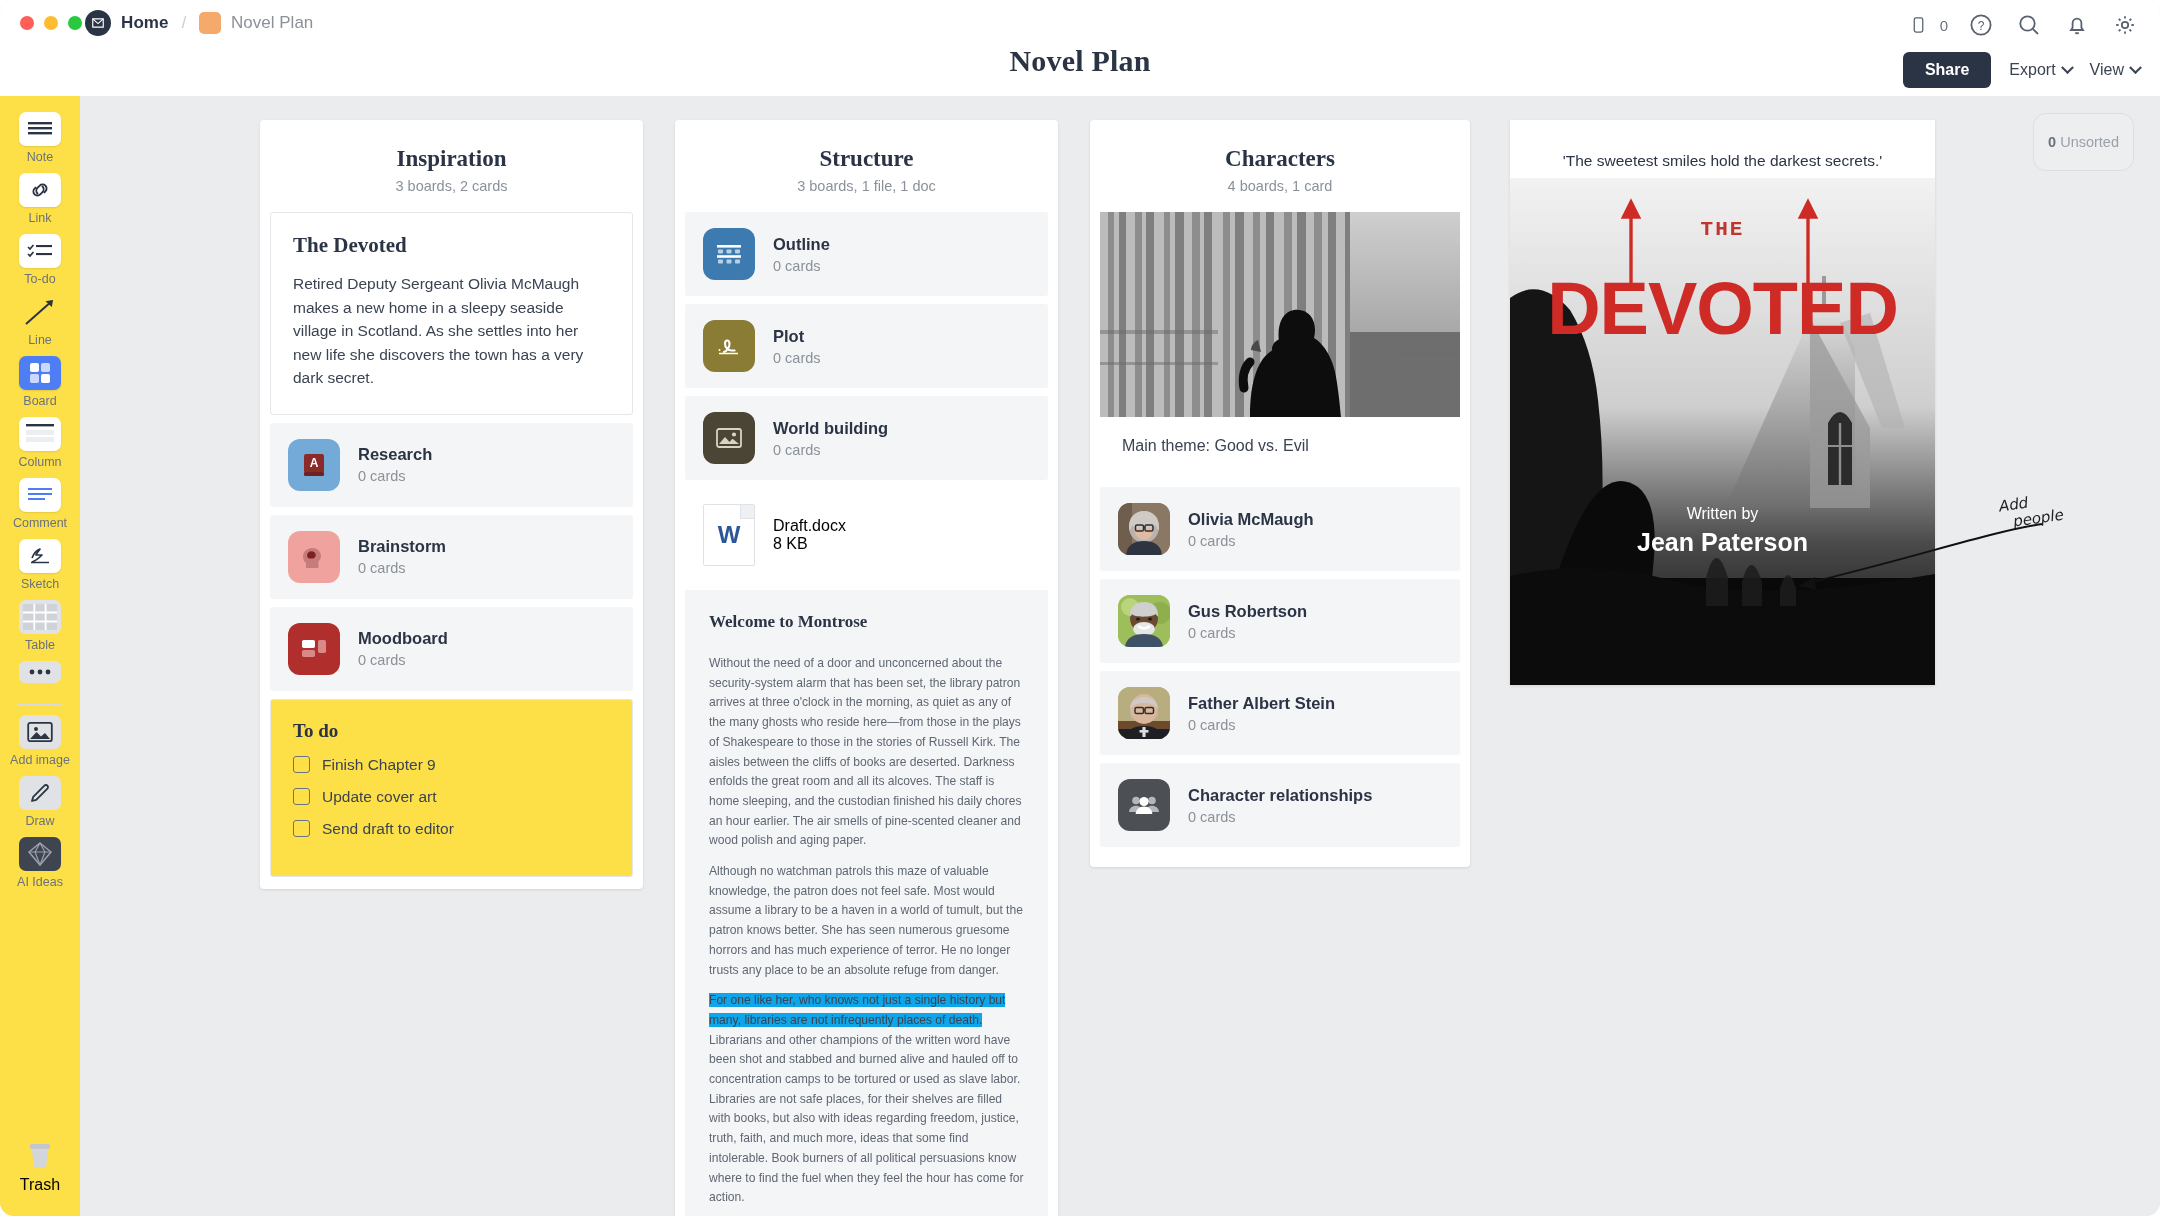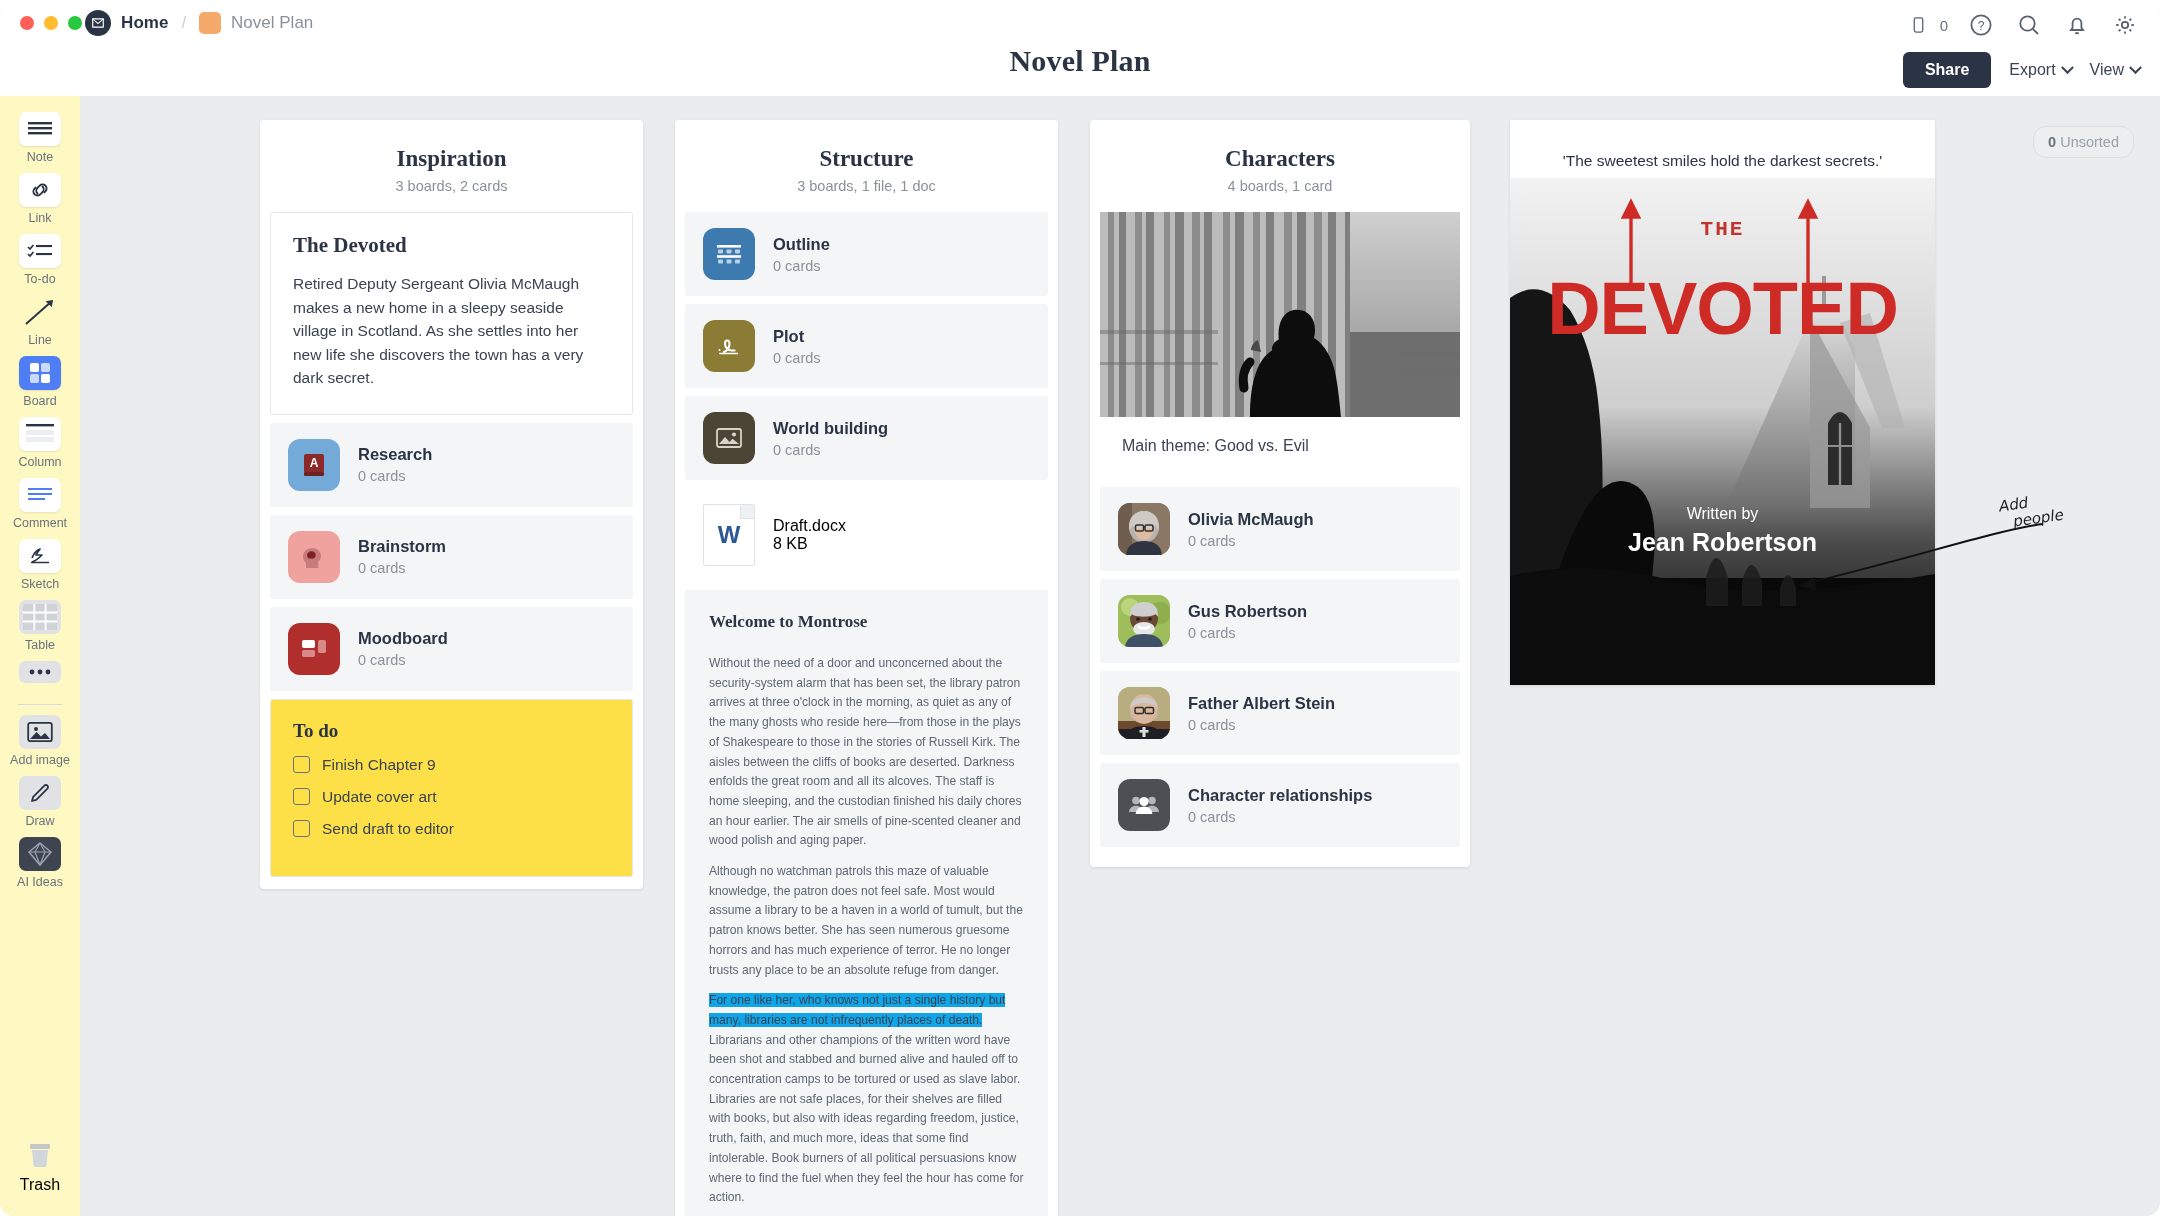--- a/index.html
+++ b/index.html
@@ -58,21 +58,21 @@
   }
   .btn-plain {
     background: none; border: none; font-size: 16px; color: #3b4352; cursor: pointer;
     display: flex; align-items: center; gap: 7px;
   }
   .chev { display: inline-block; width: 9px; height: 9px; border-right: 2px solid #3b4352; border-bottom: 2px solid #3b4352; transform: rotate(45deg) translate(-2px,-2px); }
 
   
   .toolbar {
     position: absolute; left: 0; top: 96px; width: 80px; bottom: 0;
-    background: #fef9c3;
+    background: #fde047;
     display: flex; flex-direction: column; align-items: center;
     padding-top: 16px;
     z-index: 20;
   }
   .tool { width: 80px; display: flex; flex-direction: column; align-items: center; margin-bottom: 9px; cursor: pointer; }
   .tool .box {
     width: 42px; height: 34px; border-radius: 7px; background: #ffffff;
     display: flex; align-items: center; justify-content: center;
     box-shadow: 0 1px 2px rgba(0,0,0,.10);
   }
@@ -84,23 +84,22 @@
   .tool.more .box { width: 42px; height: 22px; background: #e0e2e5; box-shadow: none; border-radius: 6px; }
   .tool-div { width: 44px; height: 1px; background: #d8dade; margin: 12px 0 10px; }
   .trash-wrap { position: absolute; bottom: 22px; left: 0; width: 80px; display: flex; flex-direction: column; align-items: center; }
 
   
   .canvas { position: absolute; left: 80px; top: 96px; right: 0; bottom: 0; background: #ebecee; overflow: hidden; }
 
   .unsorted {
     position: absolute; right: 26px; top: 17px;
     border: 1px solid #dcdee2; border-radius: 13px;
-    background: #eceef0; padding: 7px 14px; font-size: 14.5px; color: #9ba1aa;
+    background: #eceef0; padding: 20px 14px; font-size: 14.5px; color: #9ba1aa;
     cursor: pointer;
-    margin-top: 13px;
   }
   .unsorted b { color: #6b727d; font-weight: bold; }
 
   
   .col {
     position: absolute; top: 24px;
     background: #ffffff;
     border-radius: 4px;
     box-shadow: 0 1px 3px rgba(0,0,0,.10);
     overflow: hidden;
@@ -777,21 +776,21 @@
           <line x1="121" y1="105" x2="121" y2="34"></line>
             <path d="M121 24l-7.5 15h15z"></path>
           <line x1="298" y1="105" x2="298" y2="34"></line>
             <path d="M298 24l-7.5 15h15z"></path>
         </g>
       </svg>
 
       <div class="t1">THE</div>
       <div class="t2">DEVOTED</div>
       <div class="wb">Written by</div>
-      <div class="au">Jean Robertson</div>
+      <div class="au">Jean Paterson</div>
     </div>
 
     <svg style="position:absolute;left:1700px;top:390px;width:290px;height:120px;z-index:40;" viewBox="0 0 290 120">
       <path d="M262 38 C210 46 140 70 24 98" fill="none" stroke="#111" stroke-width="2"></path>
       <path d="M18 100l17-9 1 13z" fill="#111"></path>
     </svg>
     <div class="annot" style="left:1920px; top:398px;">
       <div>Add</div>
       <div style="margin-left:12px;">people</div>
     </div>

